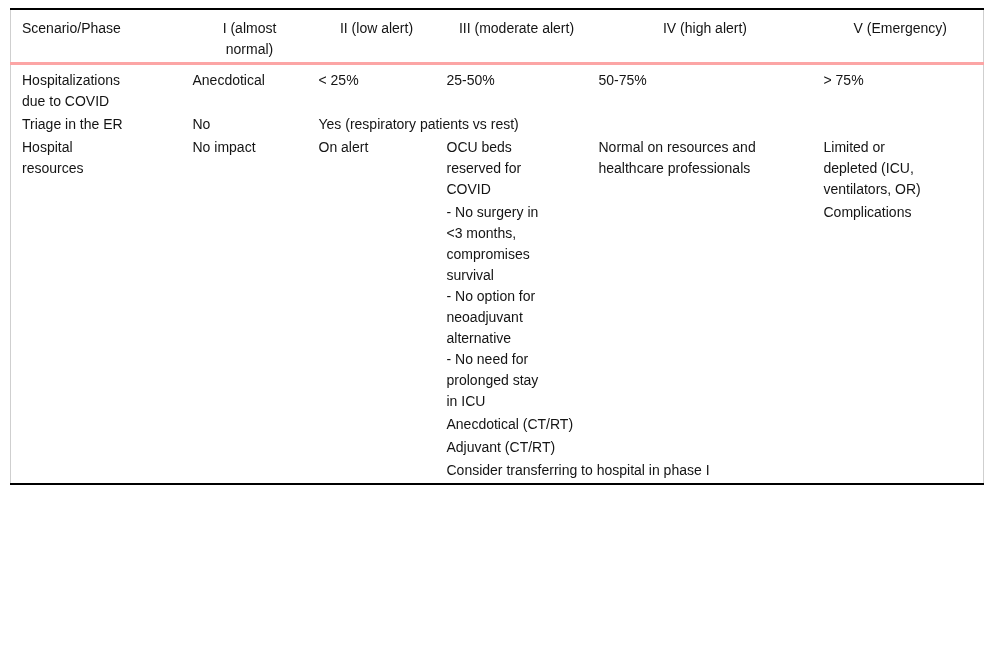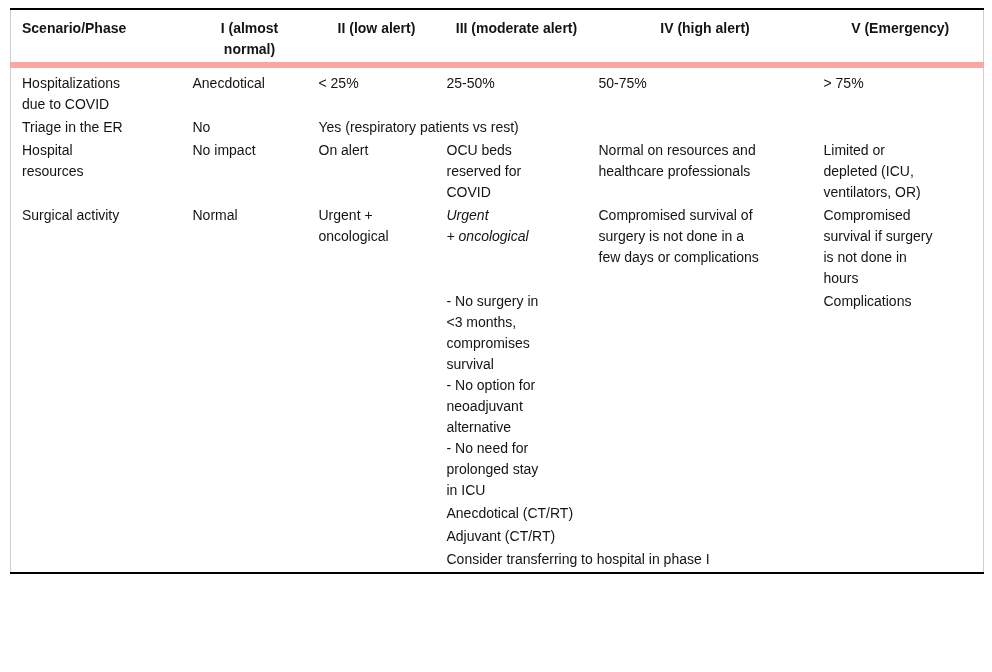--- a/index.html
+++ b/index.html
@@ -32,27 +32,27 @@
     border-right: 1px solid #cfcfcf;
   }
   col.c0 { width: 176px; }
   col.c1 { width: 126px; }
   col.c2 { width: 128px; }
   col.c3 { width: 152px; }
   col.c4 { width: 225px; }
   col.c5 { width: 166px; }
 
   thead th {
-    font-weight: bold;
+    font-weight: normal;
     font-size: 14px;
     text-align: center;
     vertical-align: top;
     line-height: 21px;
     padding: 8px 4px 2px 4px;
-    border-bottom: 6px solid #fca5a5;
+    border-bottom: 3px solid #fca5a5;
     white-space: pre-line;
   }
   thead th:first-child {
     text-align: left;
     padding-left: 11px;
   }
   tbody td {
     vertical-align: top;
     line-height: 21px;
     padding: 0 8px 2px 6px;
@@ -115,35 +115,20 @@
           <td>OCU beds
 reserved for
 COVID</td>
           <td>Normal on resources and
 healthcare professionals</td>
           <td>Limited or
 depleted (ICU,
 ventilators, OR)</td>
         </tr>
         <tr>
-          <td>Surgical activity</td>
-          <td>Normal</td>
-          <td>Urgent +
-oncological</td>
-          <td class="italic">Urgent
-+ oncological</td>
-          <td>Compromised survival of
-surgery is not done in a
-few days or complications</td>
-          <td>Compromised
-survival if surgery
-is not done in
-hours</td>
-        </tr>
-        <tr>
           <td></td>
           <td></td>
           <td></td>
           <td>- No surgery in
 &lt;3 months,
 compromises
 survival
 - No option for
 neoadjuvant
 alternative

